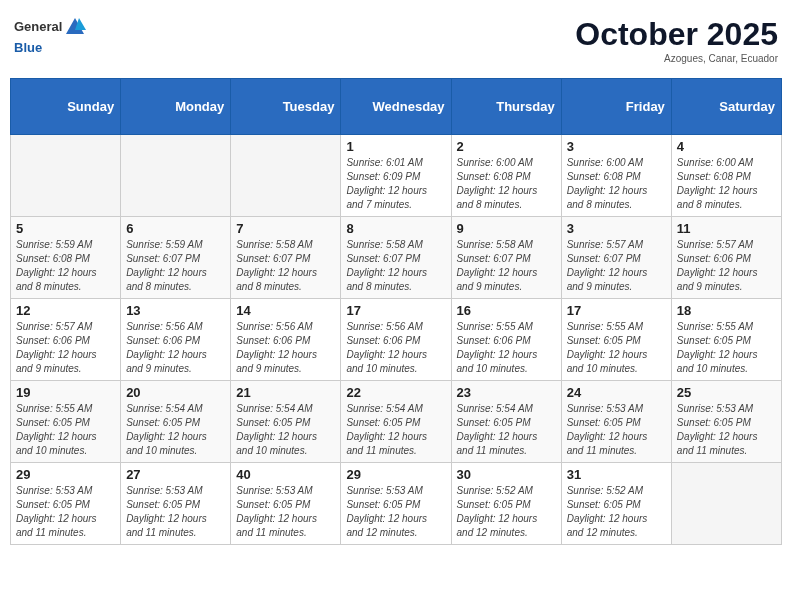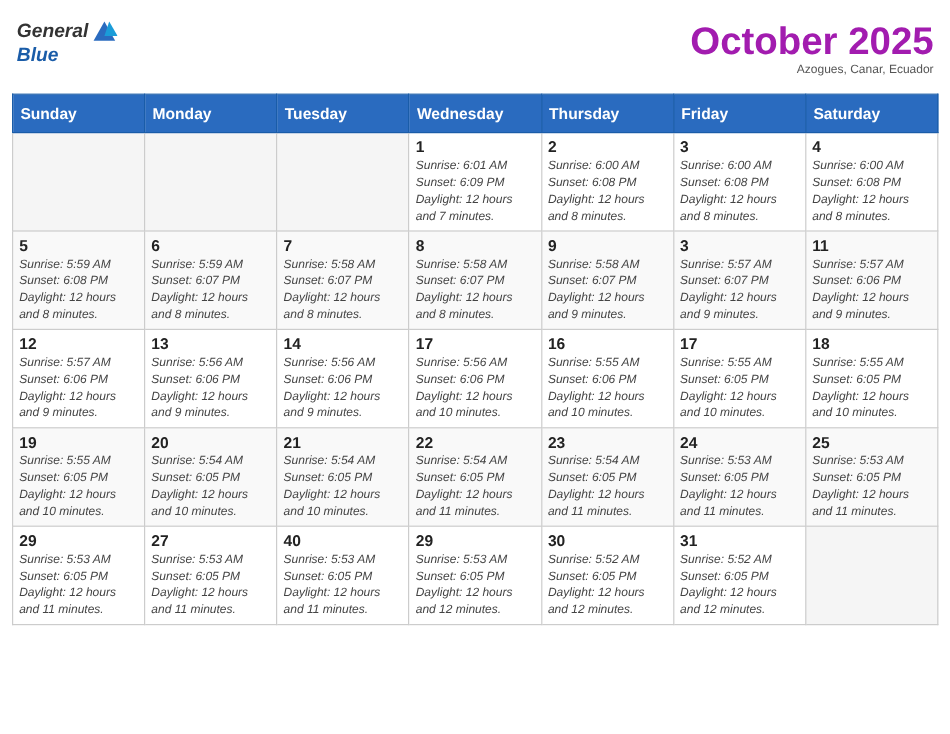--- a/index.html
+++ b/index.html
@@ -15,54 +15,53 @@
       justify-content: space-between;
       align-items: flex-start;
       margin-bottom: 8px;
       padding: 6px 4px;
     }
     .logo {
       display: flex;
       align-items: center;
     }
     .logo-text {
-      font-size: 16px;
+      font-size: 13px;
       font-weight: bold;
       line-height: 1.1;
-      font-style: italic;
     }
     .logo-general { color: #333; }
     .logo-blue { color: #1a5ca8; margin-top: 34px; }
     .logo-icon {
       width: 22px;
       height: 22px;
       margin-left: 2px;
     }
     .title-section {
       text-align: right;
     }
     .month-title {
       font-size: 32px;
       font-weight: bold;
-      color: #a21caf;
+      color: #0f172a;
     }
     .location {
       font-size: 10px;
       color: #555;
     }
     .calendar {
       width: 100%;
       border-collapse: collapse;
       border: 1px solid #ccc;
     }
     .calendar th {
       background-color: #2a6bbf;
       color: #fff;
-      text-align: left;
-      padding: 8px 6px;
+      text-align: right;
+      padding: 20px 6px;
       font-size: 13px;
       font-weight: bold;
       border: 1px solid #1a5ca8;
     }
     .calendar td {
       vertical-align: top;
       padding: 4px 5px;
       border: 1px solid #ccc;
       width: calc(100% / 7);
       font-size: 10.5px;

